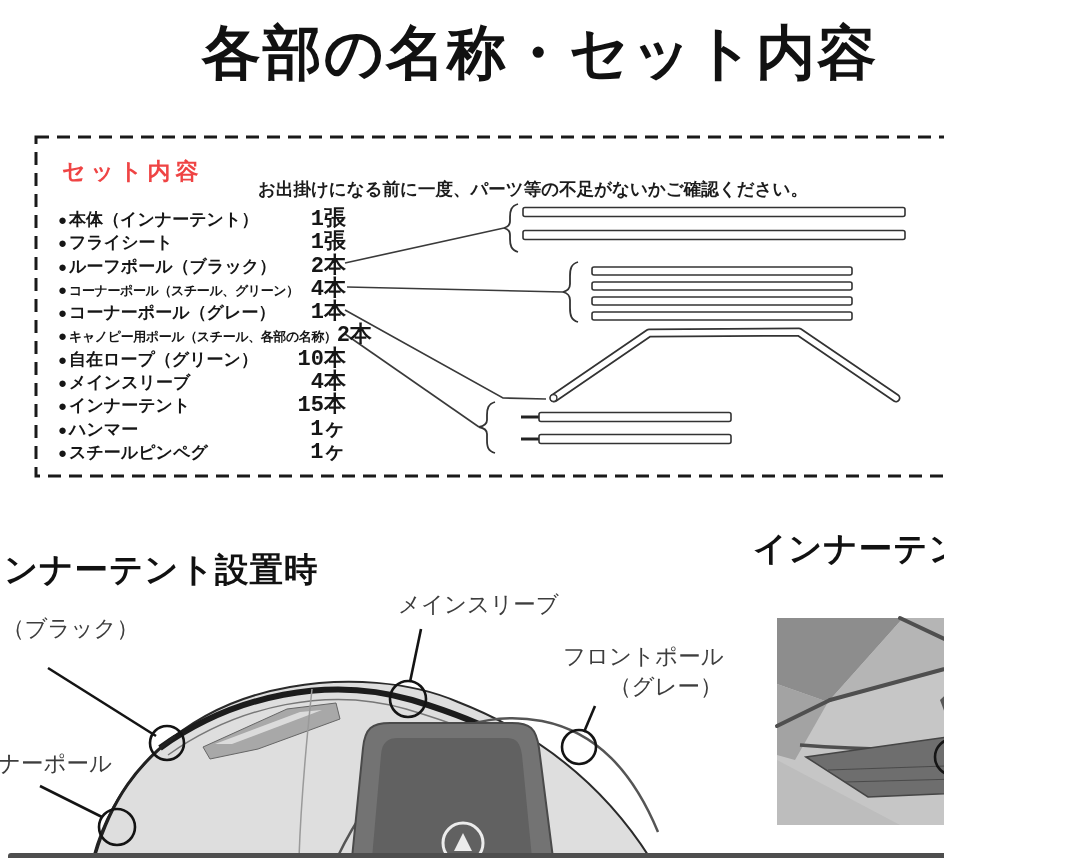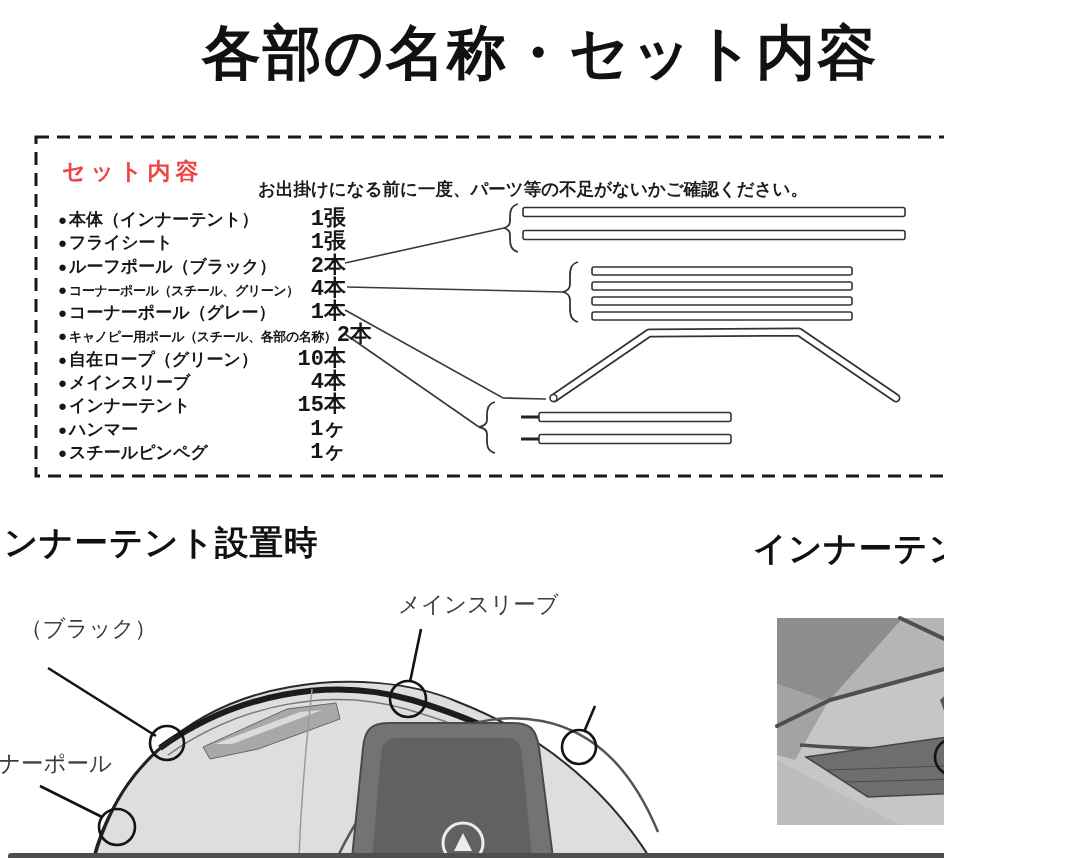--- a/index.html
+++ b/index.html
@@ -218,27 +218,31 @@
       </div>
       <div class="row">
         <span class="nm">
           <span class="blt">●</span>
           <span class="nm-text">スチールピンペグ</span>
         </span>
         <span class="qty">1ヶ</span>
       </div>
     </div>
 
-  <div class="abs section-heading" style="top:521px;left:4px;">ンナーテント設置時</div>
+  <div class="abs section-heading" style="top:548px;left:4px;">ンナーテント設置時</div>
   <div class="abs section-heading" style="top:527px;left:753px;">インナーテント天井部</div>
 
   <div class="abs dlabel" style="top:616px;left:0;">
-    <div style="margin-left:20px;">（ブラック）</div>
+    <div style="margin-left:2px;">（ブラック）</div>
   </div>
 
   <div class="abs dlabel" style="top:592px;left:398px;">メインスリーブ</div>
 
+  <div class="abs dlabel" style="top:643px;left:563px;line-height:30px;">
+    <div>フロントポール</div>
+    <div style="margin-left:45px;">（グレー）</div>
+  </div>
 
   <div class="abs dlabel" style="top:751px;left:-2px;">ナーポール</div>
 
   <div class="abs scrollbar-thumb"></div>
   <div class="abs bottom-bar"></div>
 </div>
 
 </body></html>

